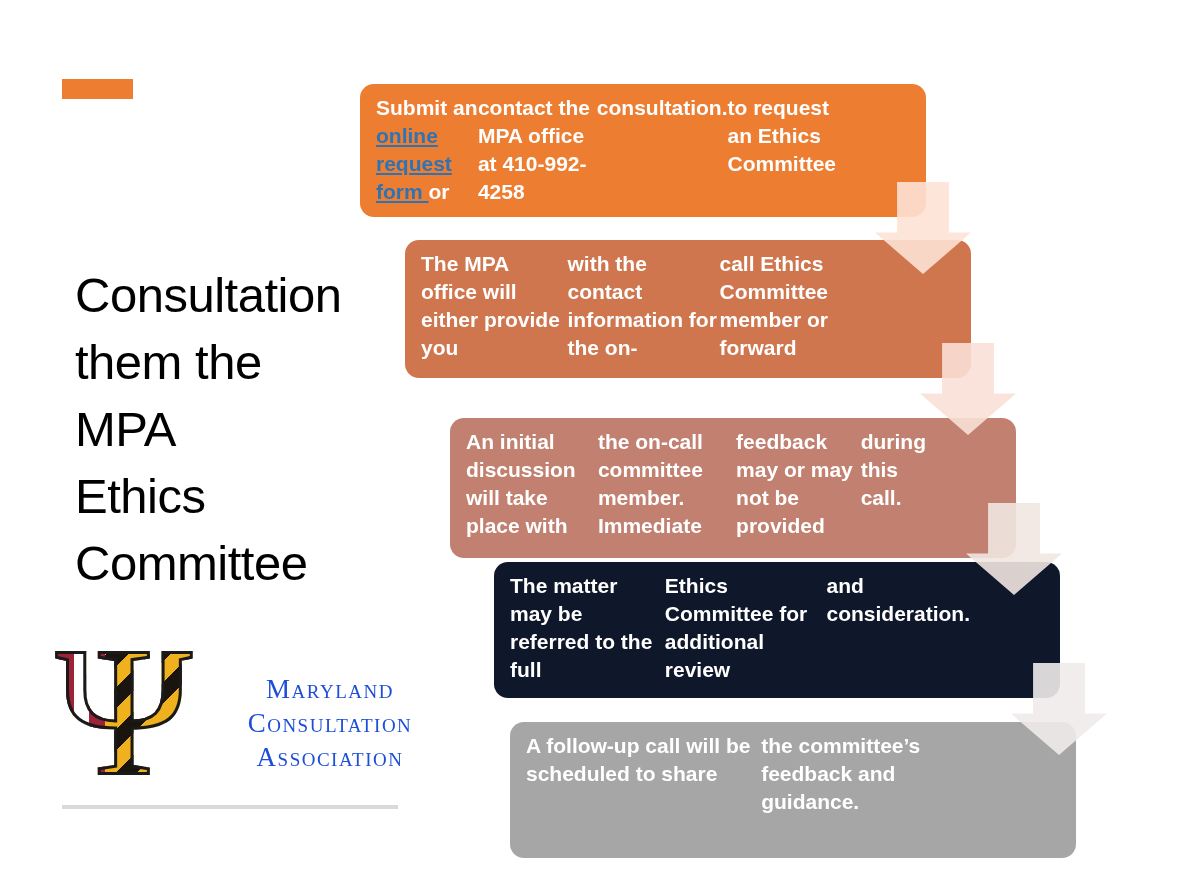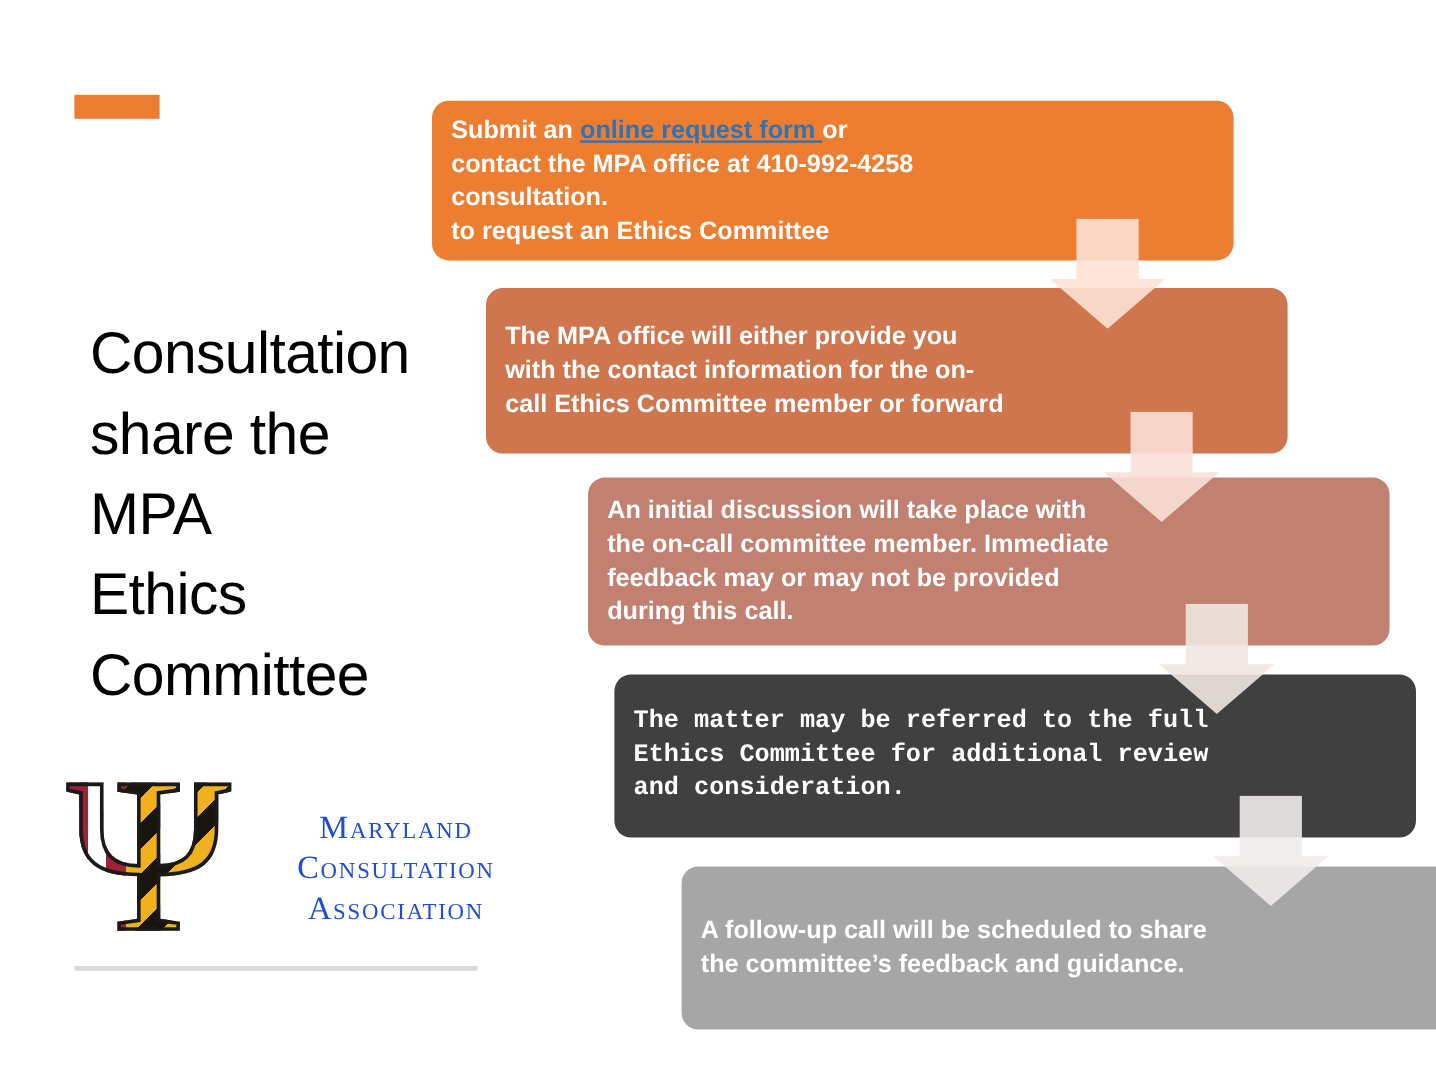--- a/index.html
+++ b/index.html
@@ -12,22 +12,22 @@
   }
   .accent-bar{
     position:absolute;left:62px;top:79px;width:71px;height:20px;
   }
   .slide-title{
     position:absolute;left:75px;top:262px;width:330px;
     font-size:49px;line-height:67px;color:#000000;
     font-weight:400;letter-spacing:-0.5px;
   }
   .step{
-    position:absolute;width:668px;border-radius:14px;
-    display:flex;flex-direction:column;justify-content:center;
+    position:absolute;width:566px;border-radius:14px;
+    display:flex;flex-direction:row;justify-content:center;
     box-sizing:border-box;padding:10px 90px 10px 16px;
   }
   .step .line{
     color:#ffffff;font-weight:bold;font-size:21px;line-height:28px;
   }
   .step .link{
     text-decoration:underline;font-weight:bold;
   }
   .arrow{
     position:absolute;width:96px;height:92px;
@@ -62,53 +62,53 @@
 </style>
 </head>
 <body>
 
 <div class="slide">
 
   <div class="accent-bar" style="background-color: rgb(237, 125, 49);"></div>
 
   <div class="slide-title">
     <div>Consultation</div>
-    <div>share the</div>
+    <div>them the</div>
     <div>MPA</div>
     <div>Ethics</div>
     <div>Committee</div>
   </div>
 
   <div class="step" style="left: 360px; top: 84px; height: 133px; background-color: rgb(237, 125, 49);">
     <div class="line"><span>Submit an </span><a href="#" class="link" style="color: rgb(46, 116, 181);">online request form </a><span>or</span></div>
     <div class="line">contact the MPA office at 410-992-4258</div>
     <div class="line">consultation.</div>
     <div class="line">to request an Ethics Committee</div>
   </div>
 
   <div class="step" style="left: 405px; top: 240px; height: 138px; background-color: rgb(208, 118, 78);">
     <div class="line">The MPA office will either provide you</div>
     <div class="line">with the contact information for the on-</div>
     <div class="line">call Ethics Committee member or forward</div>
   </div>
 
-  <div class="step" style="left: 450px; top: 398px; height: 140px; background-color: rgb(194, 129, 112); margin-left: 40px;">
+  <div class="step" style="left: 450px; top: 418px; height: 140px; background-color: rgb(194, 129, 112);">
     <div class="line">An initial discussion will take place with</div>
     <div class="line">the on-call committee member. Immediate</div>
     <div class="line">feedback may or may not be provided</div>
     <div class="line">during this call.</div>
   </div>
 
-  <div class="step" style="left: 512px; top: 562px; height: 136px; background-color: #404040; font-family: Liberation Mono, monospace;">
+  <div class="step" style="left: 494px; top: 562px; height: 136px; background-color: #0f172a;">
     <div class="line">The matter may be referred to the full</div>
     <div class="line">Ethics Committee for additional review</div>
     <div class="line">and consideration.</div>
   </div>
 
-  <div class="step" style="left: 568px; top: 722px; height: 136px; background-color: rgb(166, 166, 166);">
+  <div class="step" style="left: 510px; top: 722px; height: 136px; background-color: rgb(166, 166, 166);">
     <div class="line">A follow-up call will be scheduled to share</div>
     <div class="line">the committee’s feedback and guidance.</div>
   </div>
 
   <div class="arrow" style="left: 875px; top: 182px; background-color: rgba(253, 226, 213, 0.9);"></div>
   <div class="arrow" style="left: 920px; top: 343px; background-color: rgba(250, 224, 214, 0.9);"></div>
   <div class="arrow" style="left: 966px; top: 503px; background-color: rgba(241, 229, 225, 0.9);"></div>
   <div class="arrow" style="left: 1011px; top: 663px; background-color: rgba(238, 235, 234, 0.9);"></div>
 
   <div class="logo">

